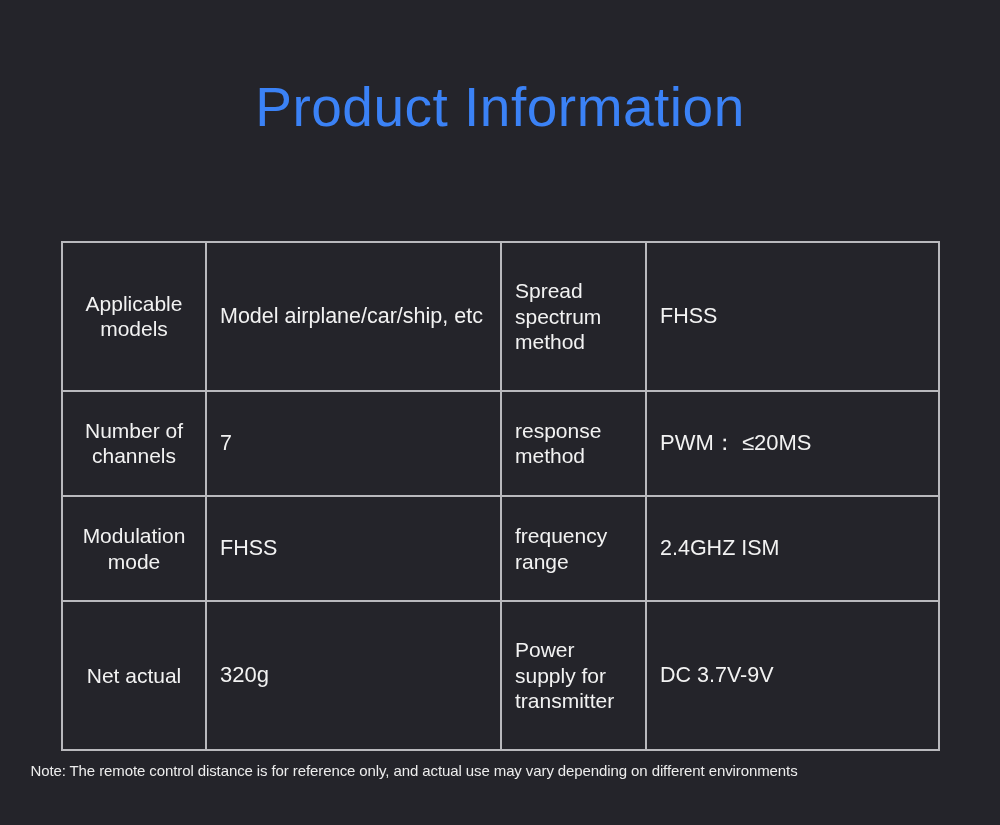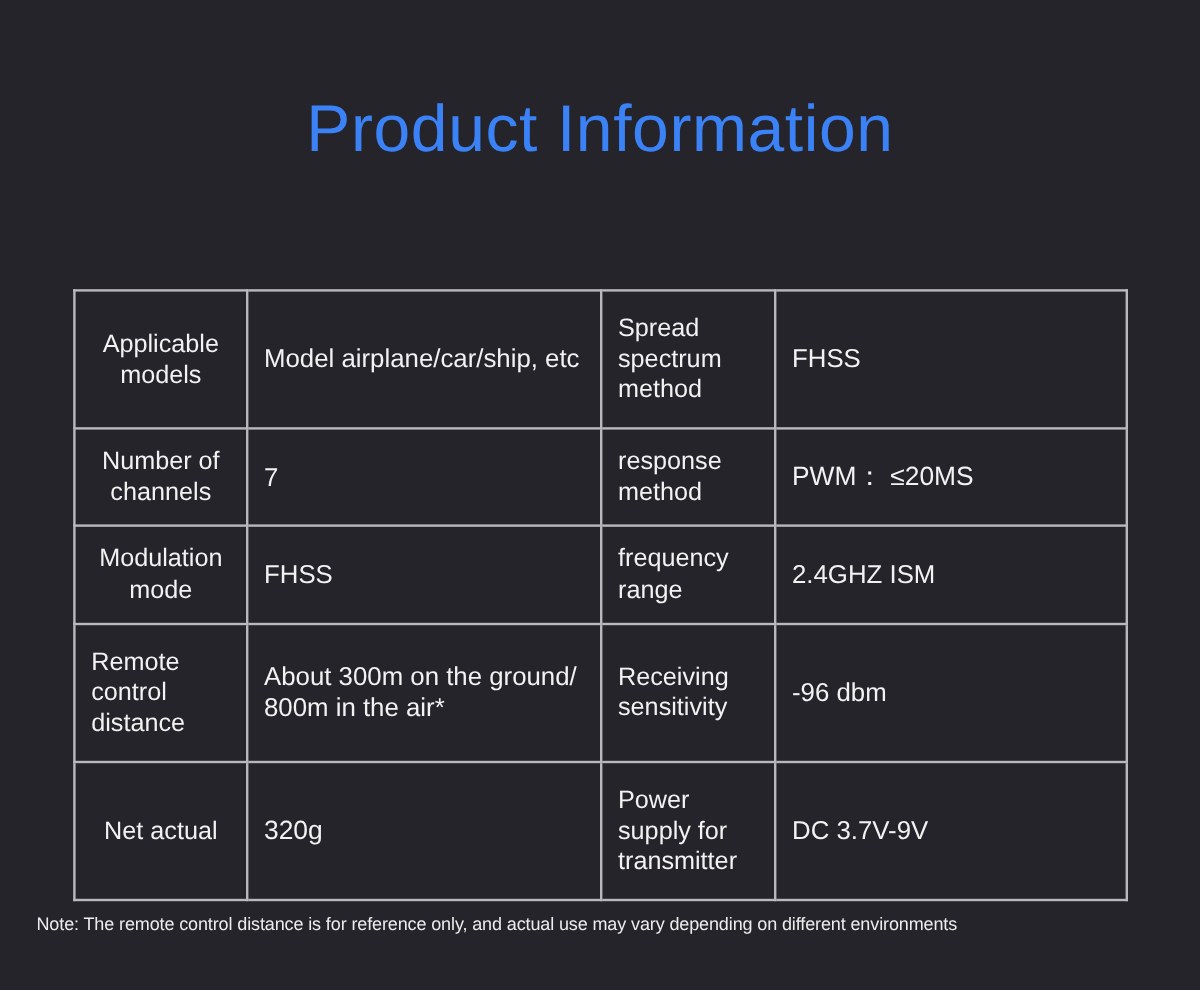--- a/index.html
+++ b/index.html
@@ -108,26 +108,20 @@
       <td class="label left">response method</td>
       <td class="value big">PWM： ≤20MS</td>
     </tr>
     <tr>
       <td class="label center">Modulation mode</td>
       <td class="value">FHSS</td>
       <td class="label left">frequency range</td>
       <td class="value">2.4GHZ  ISM</td>
     </tr>
     <tr>
-      <td class="label left">Remote control distance</td>
-      <td class="value">About 300m on the ground/ 800m in the air*</td>
-      <td class="label left">Receiving sensitivity</td>
-      <td class="value">-96 dbm</td>
-    </tr>
-    <tr>
       <td class="label center">Net actual</td>
       <td class="value big">320g</td>
       <td class="label left">Power supply for transmitter</td>
       <td class="value">DC 3.7V-9V</td>
     </tr>
   </tbody>
 </table>
 
 <div id="footer-note">Note: The remote control distance is for reference only, and actual use may vary depending on different environments</div>
 

